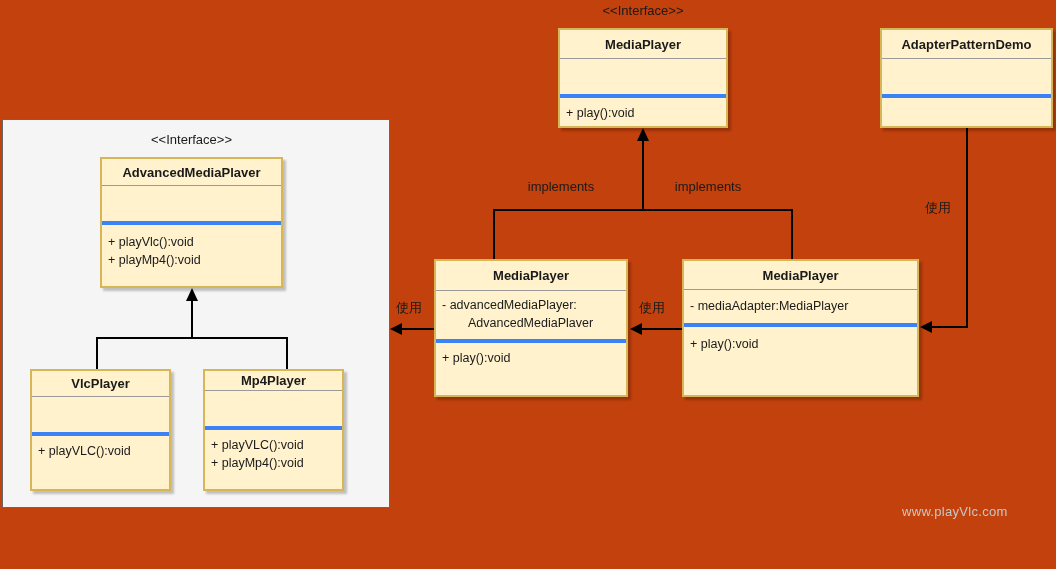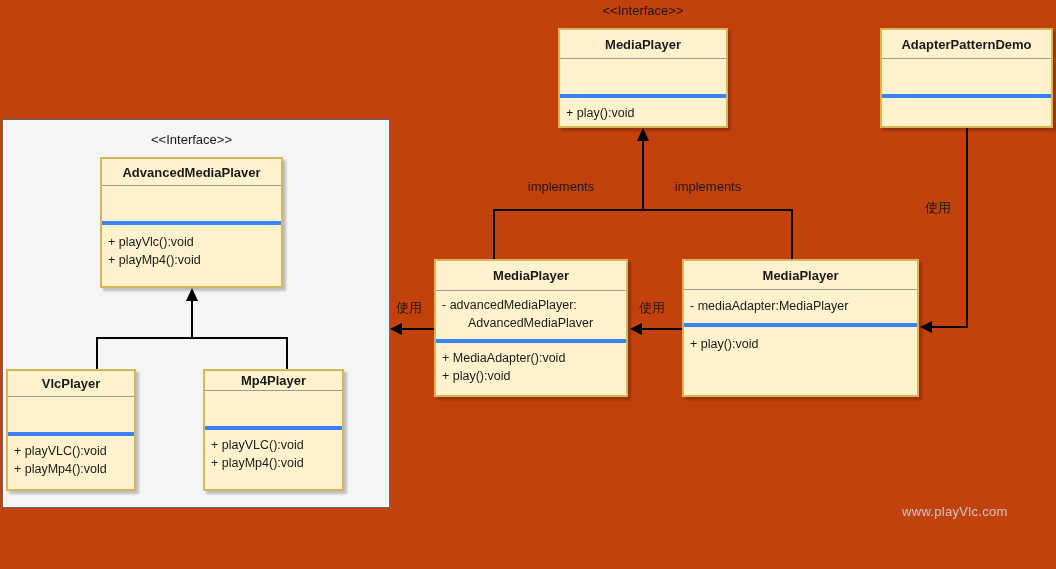--- a/index.html
+++ b/index.html
@@ -57,46 +57,44 @@
 
   <div class="uml-class" style="left:100px;top:157px;width:183px;height:131px">
     <div class="c-title" style="height:27px">AdvancedMediaPlaver</div>
     <div class="c-attrs" style="height:39px"></div>
     <div class="c-methods" style="padding-top:8px">
       <div class="tline">+ playVlc():void</div>
       <div class="tline">+ playMp4():void</div>
     </div>
   </div>
 
-  <div class="uml-class" style="left:6px;top:369px;width:130px;height:122px">
+  <div class="uml-class" style="left:30px;top:369px;width:141px;height:122px">
     <div class="c-title" style="height:26px">VlcPlayer</div>
     <div class="c-attrs" style="height:39px"></div>
     <div class="c-methods" style="padding-top:6px">
       <div class="tline">+ playVLC():void</div>
-      <div class="tline">+ playMp4():vold</div>
     </div>
   </div>
 
   <div class="uml-class" style="left:203px;top:369px;width:141px;height:122px">
     <div class="c-title" style="height:20px">Mp4Player</div>
     <div class="c-attrs" style="height:39px"></div>
     <div class="c-methods" style="padding-top:6px">
       <div class="tline">+ playVLC():void</div>
       <div class="tline">+ playMp4():void</div>
     </div>
   </div>
 
   <div class="uml-class" style="left:434px;top:259px;width:194px;height:138px">
     <div class="c-title" style="height:30px">MediaPlayer</div>
     <div class="c-attrs" style="height:52px;padding-top:5px">
       <div class="tline">- advancedMediaPlayer:</div>
       <div class="tline cont">AdvancedMediaPlaver</div>
     </div>
     <div class="c-methods" style="padding-top:6px">
-      <div class="tline">+ MediaAdapter():void</div>
       <div class="tline">+ play():void</div>
     </div>
   </div>
 
   <div class="uml-class" style="left:682px;top:259px;width:237px;height:138px">
     <div class="c-title" style="height:29px">MediaPlayer</div>
     <div class="c-attrs" style="height:37px;padding-top:7px">
       <div class="tline">- mediaAdapter:MediaPlayer</div>
     </div>
     <div class="c-methods" style="padding-top:8px">

